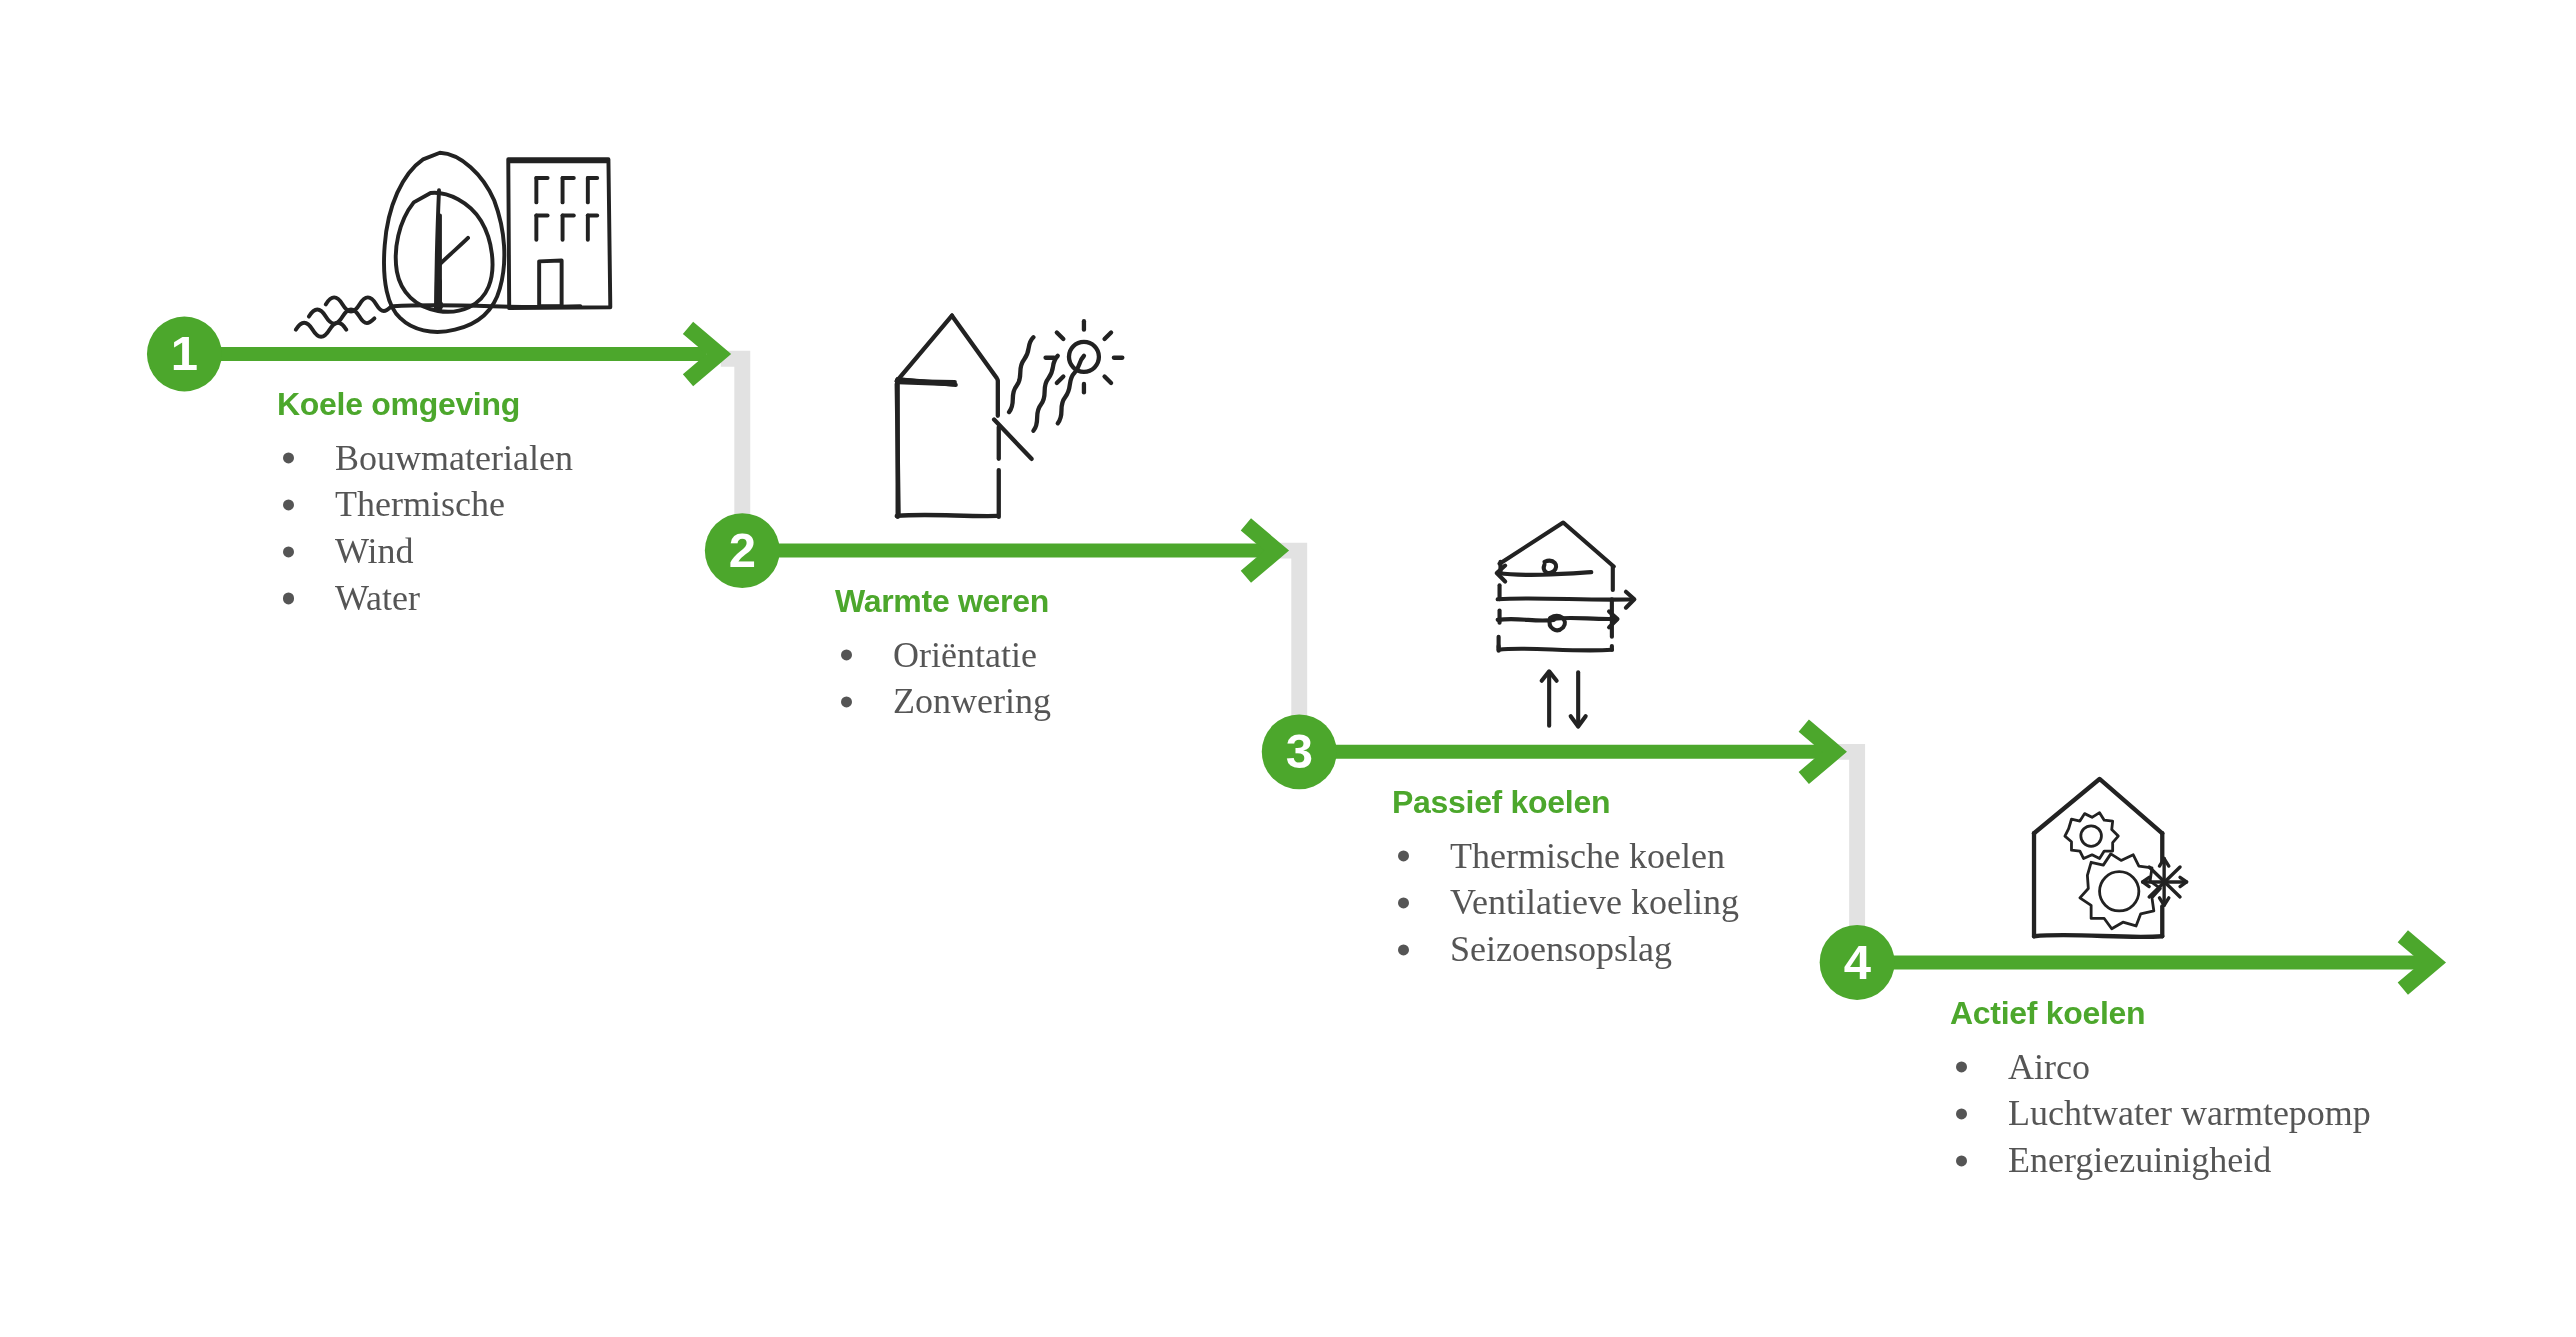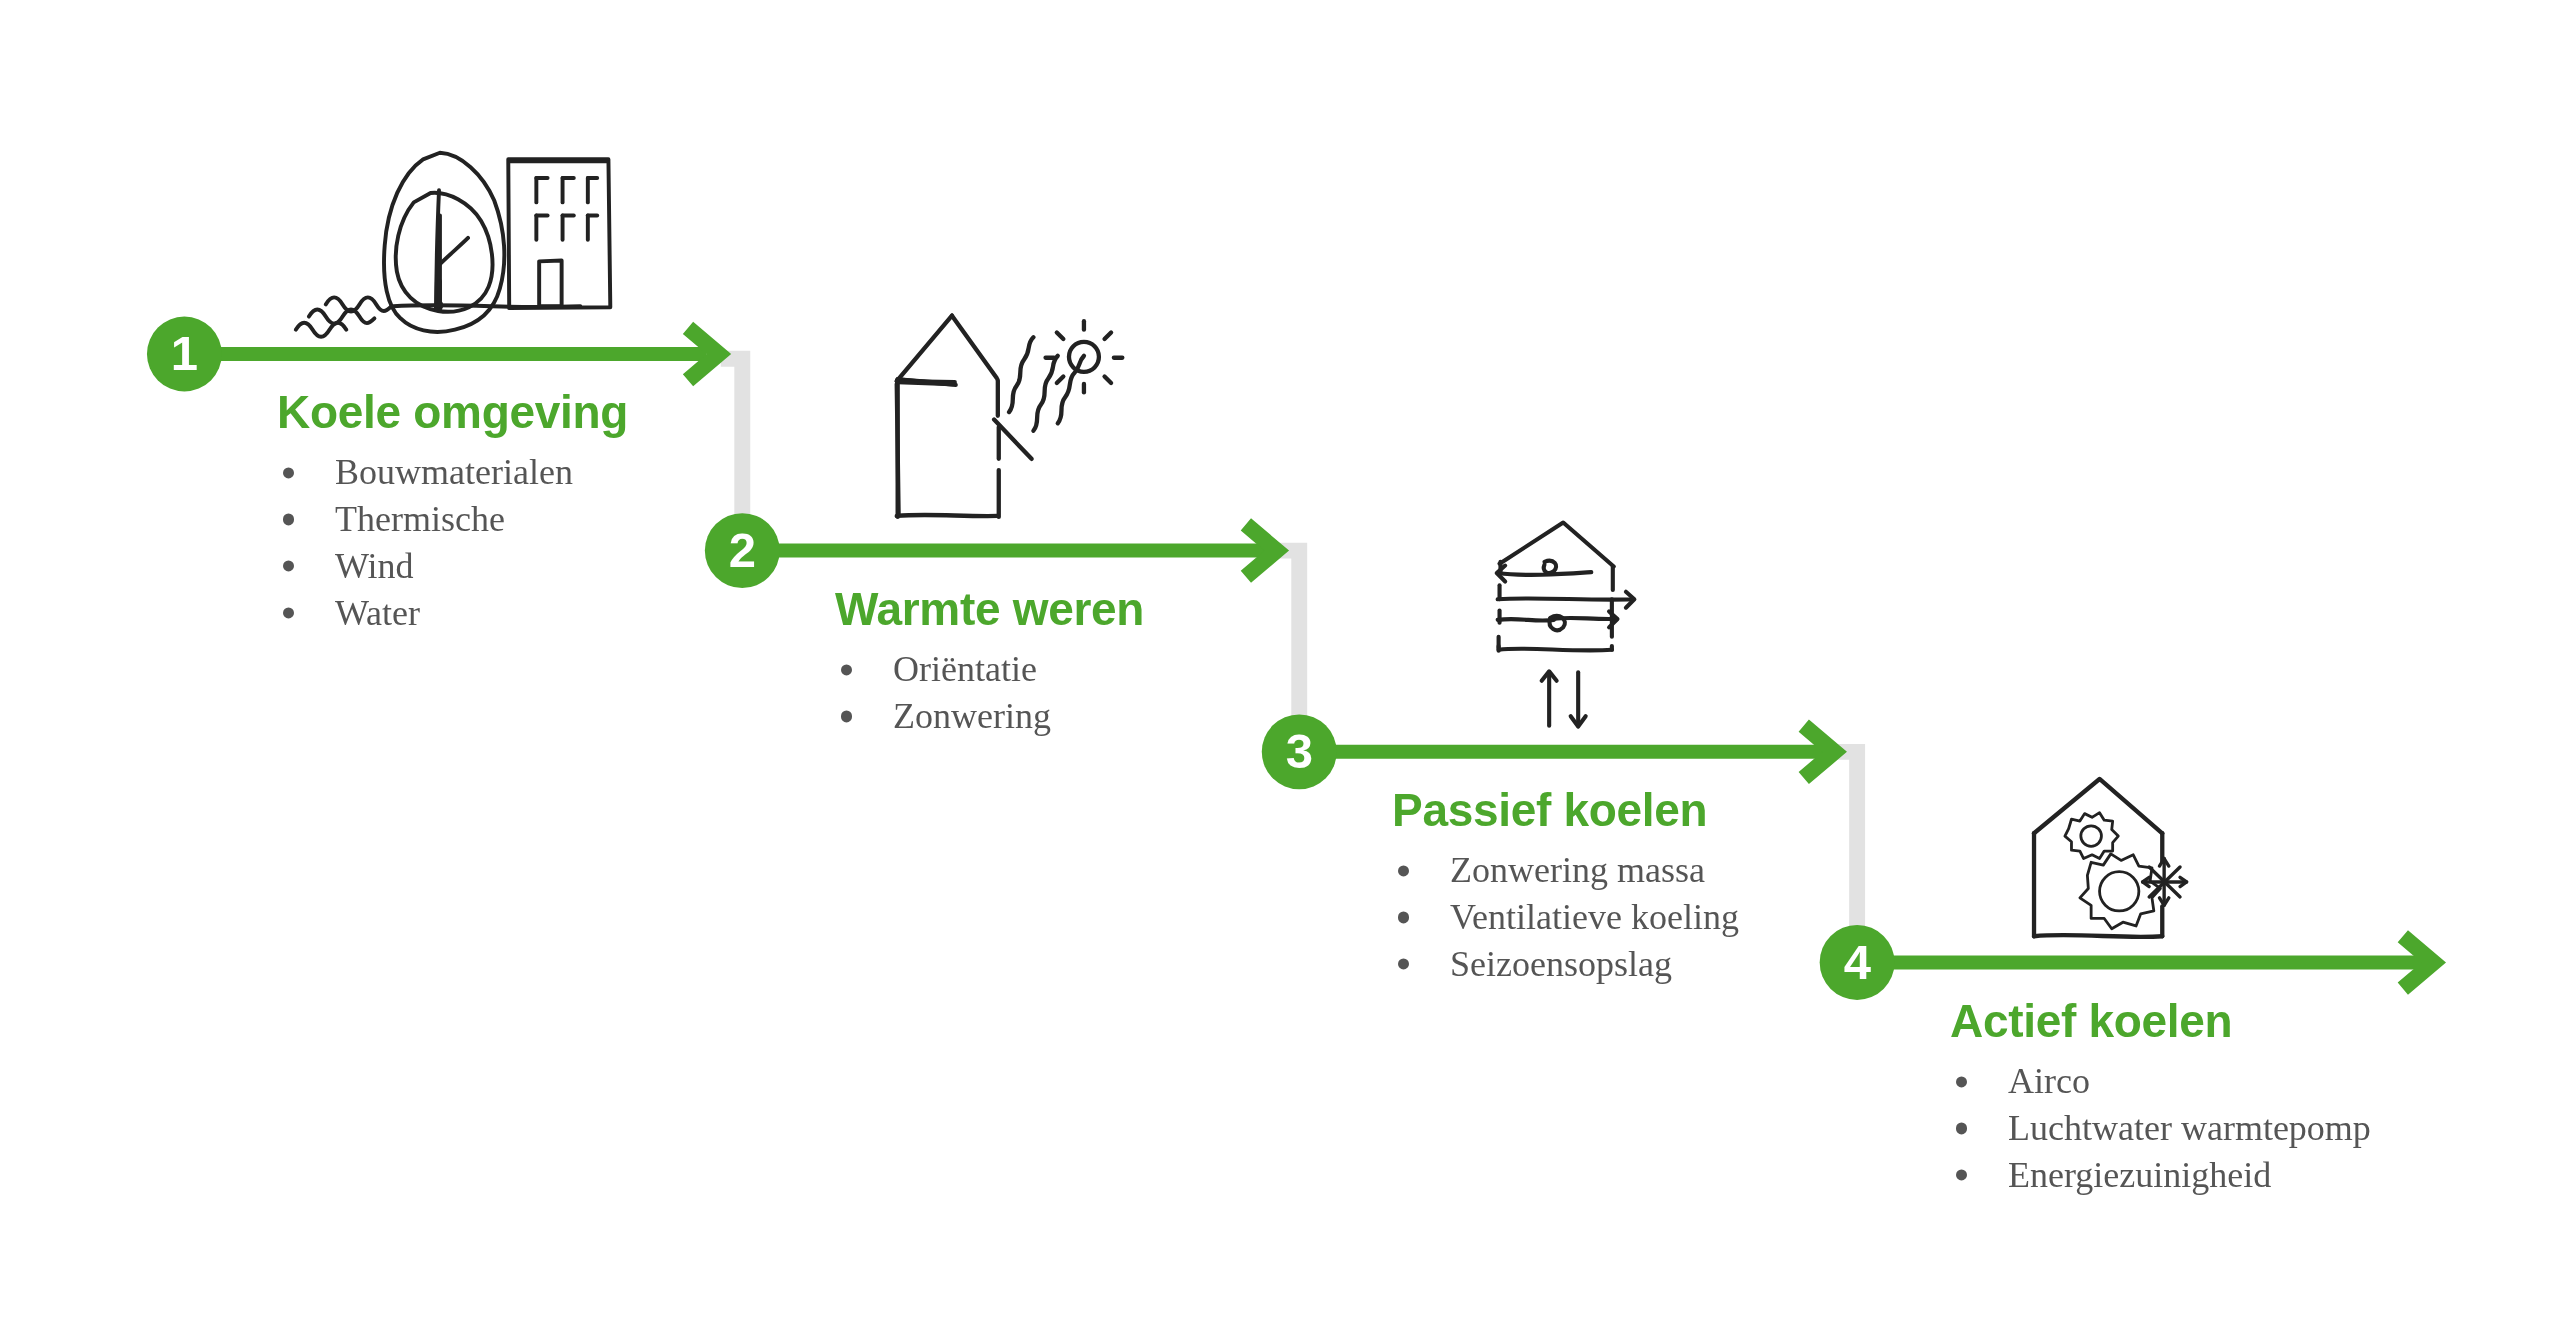--- a/index.html
+++ b/index.html
@@ -21,21 +21,21 @@
     position: absolute;
     left: 0;
     top: 0;
     width: 2576px;
     height: 1338px;
   }
   .step-text {
     position: absolute;
   }
   .step-title {
-    font-size: 46px;
+    font-size: 32px;
     font-weight: bold;
     color: #4ca72c;
     letter-spacing: -0.3px;
     line-height: 1.05;
     white-space: nowrap;
   }
   .step-list {
     list-style: none;
     margin: 13px 0 0 0;
     padding: 0;
@@ -303,21 +303,21 @@
     <div class="step-title">Warmte weren</div>
     <ul class="step-list">
       <li><span class="bullet"></span><span>Oriëntatie</span></li>
       <li><span class="bullet"></span><span>Zonwering</span></li>
     </ul>
   </div>
 
   <div class="step-text" style="left:1392px; top:786px;">
     <div class="step-title">Passief koelen</div>
     <ul class="step-list">
-      <li><span class="bullet"></span><span>Zonwering massa</span></li>
+      <li><span class="bullet"></span><span>Thermische koelen</span></li>
       <li><span class="bullet"></span><span>Ventilatieve koeling</span></li>
       <li><span class="bullet"></span><span>Seizoensopslag</span></li>
     </ul>
   </div>
 
   <div class="step-text" style="left:1950px; top:997px;">
     <div class="step-title">Actief koelen</div>
     <ul class="step-list">
       <li><span class="bullet"></span><span>Airco</span></li>
       <li><span class="bullet"></span><span>Luchtwater warmtepomp</span></li>

